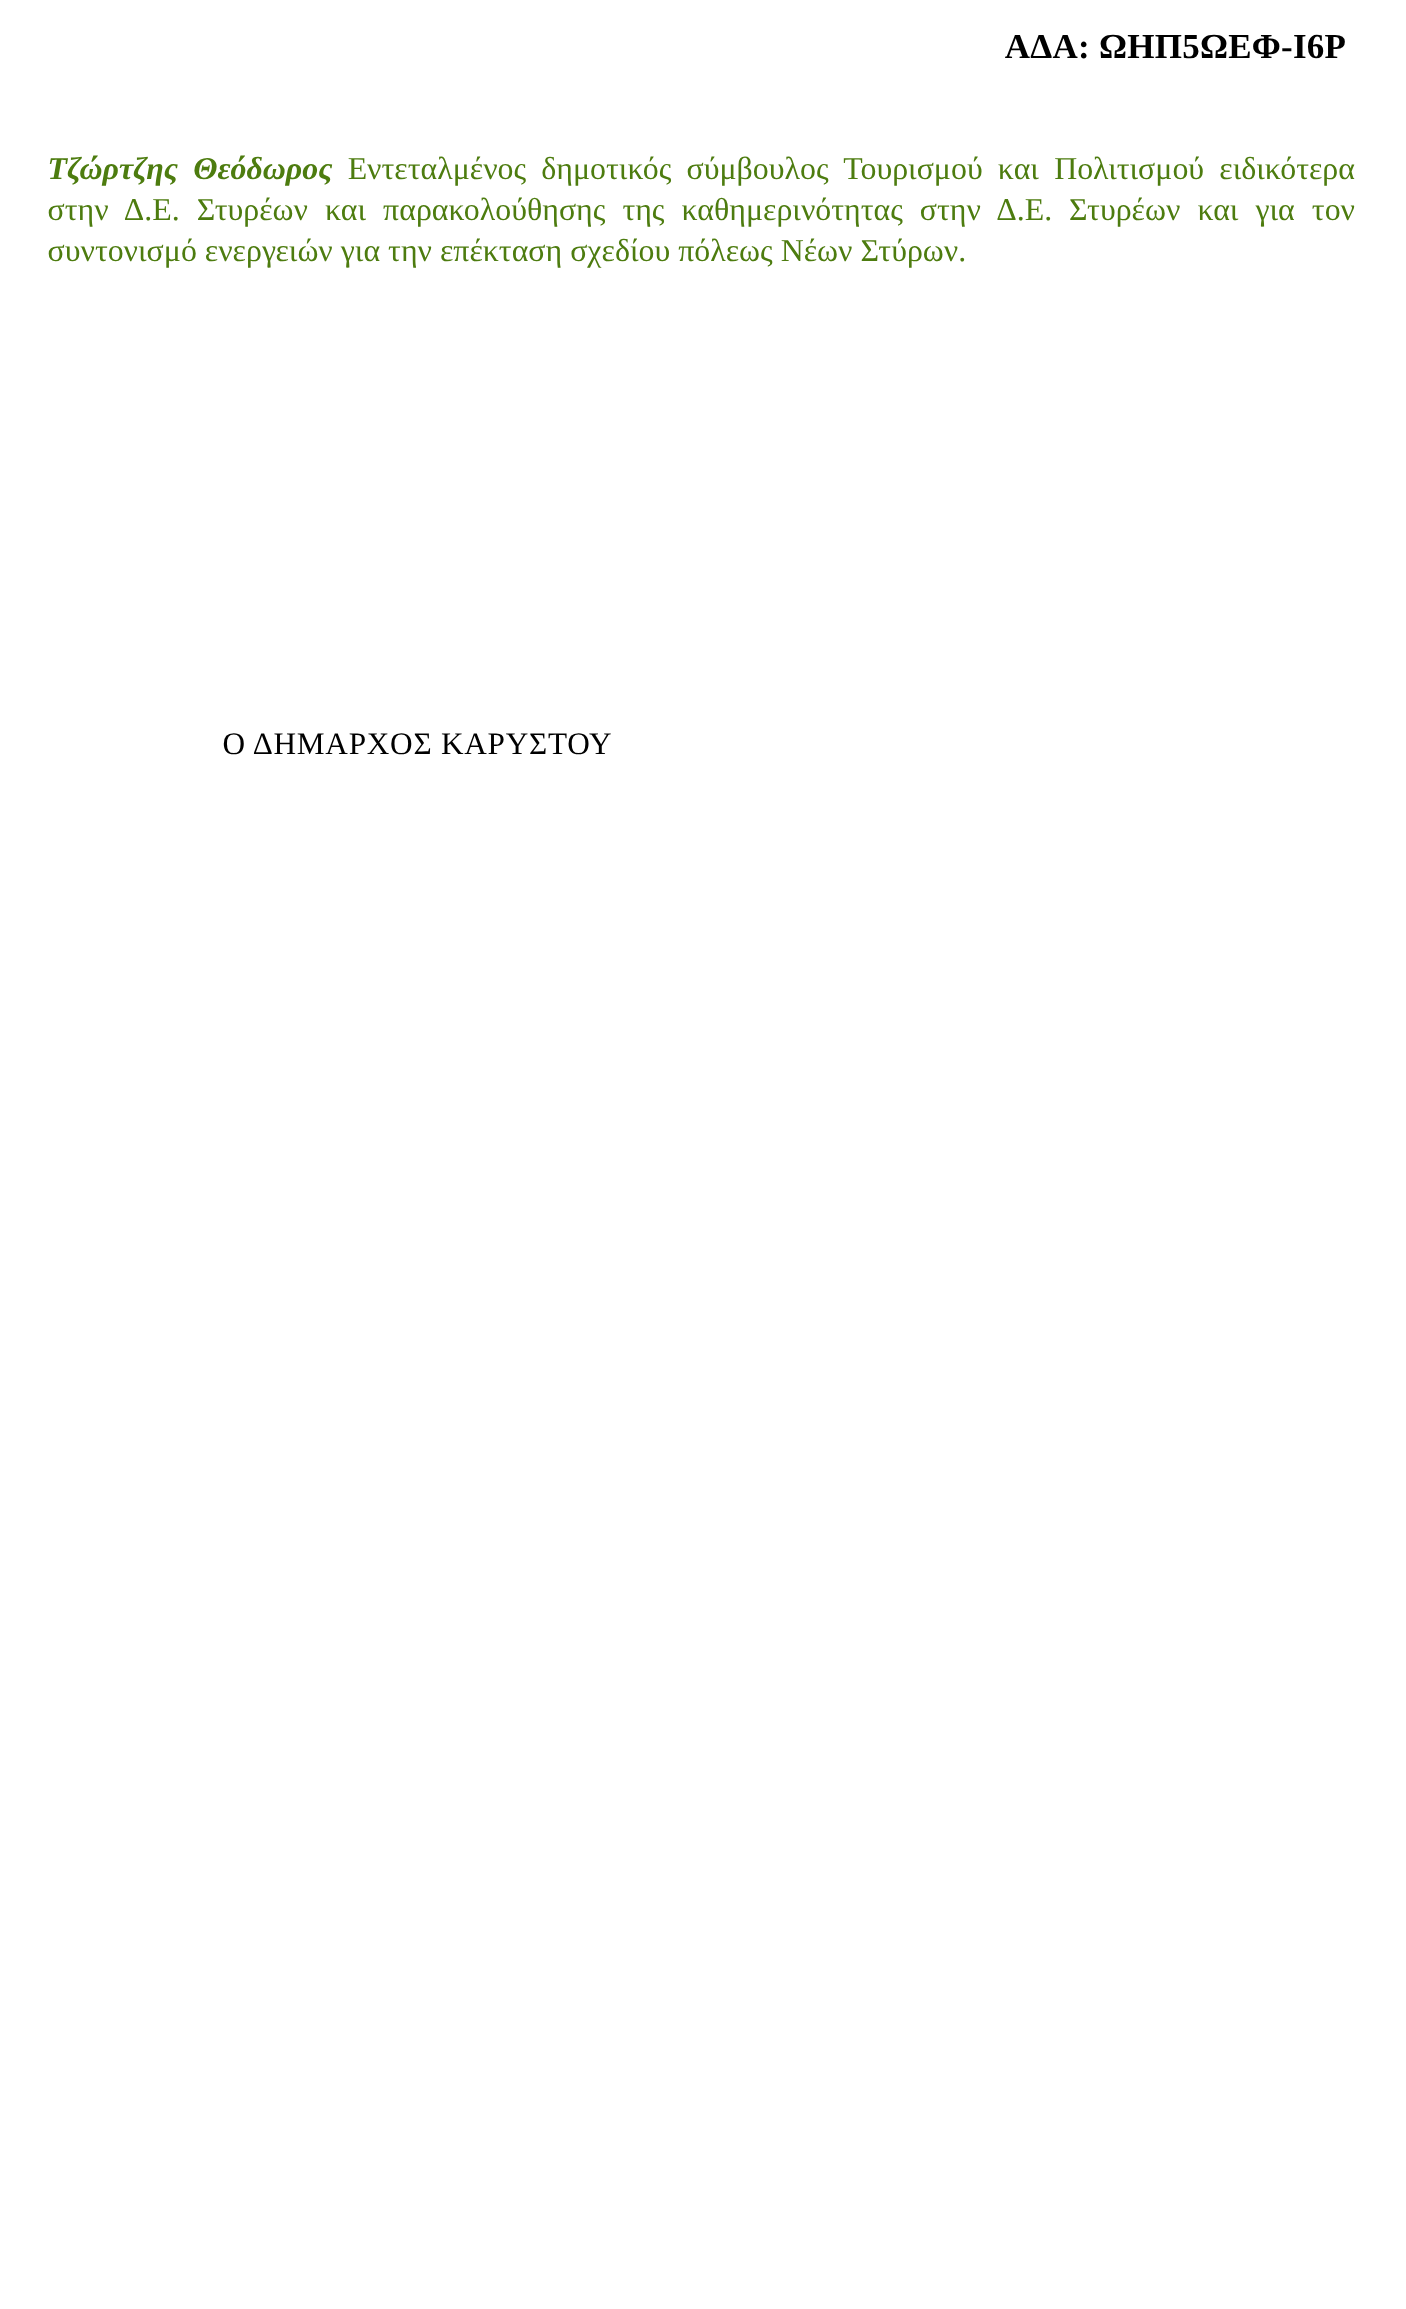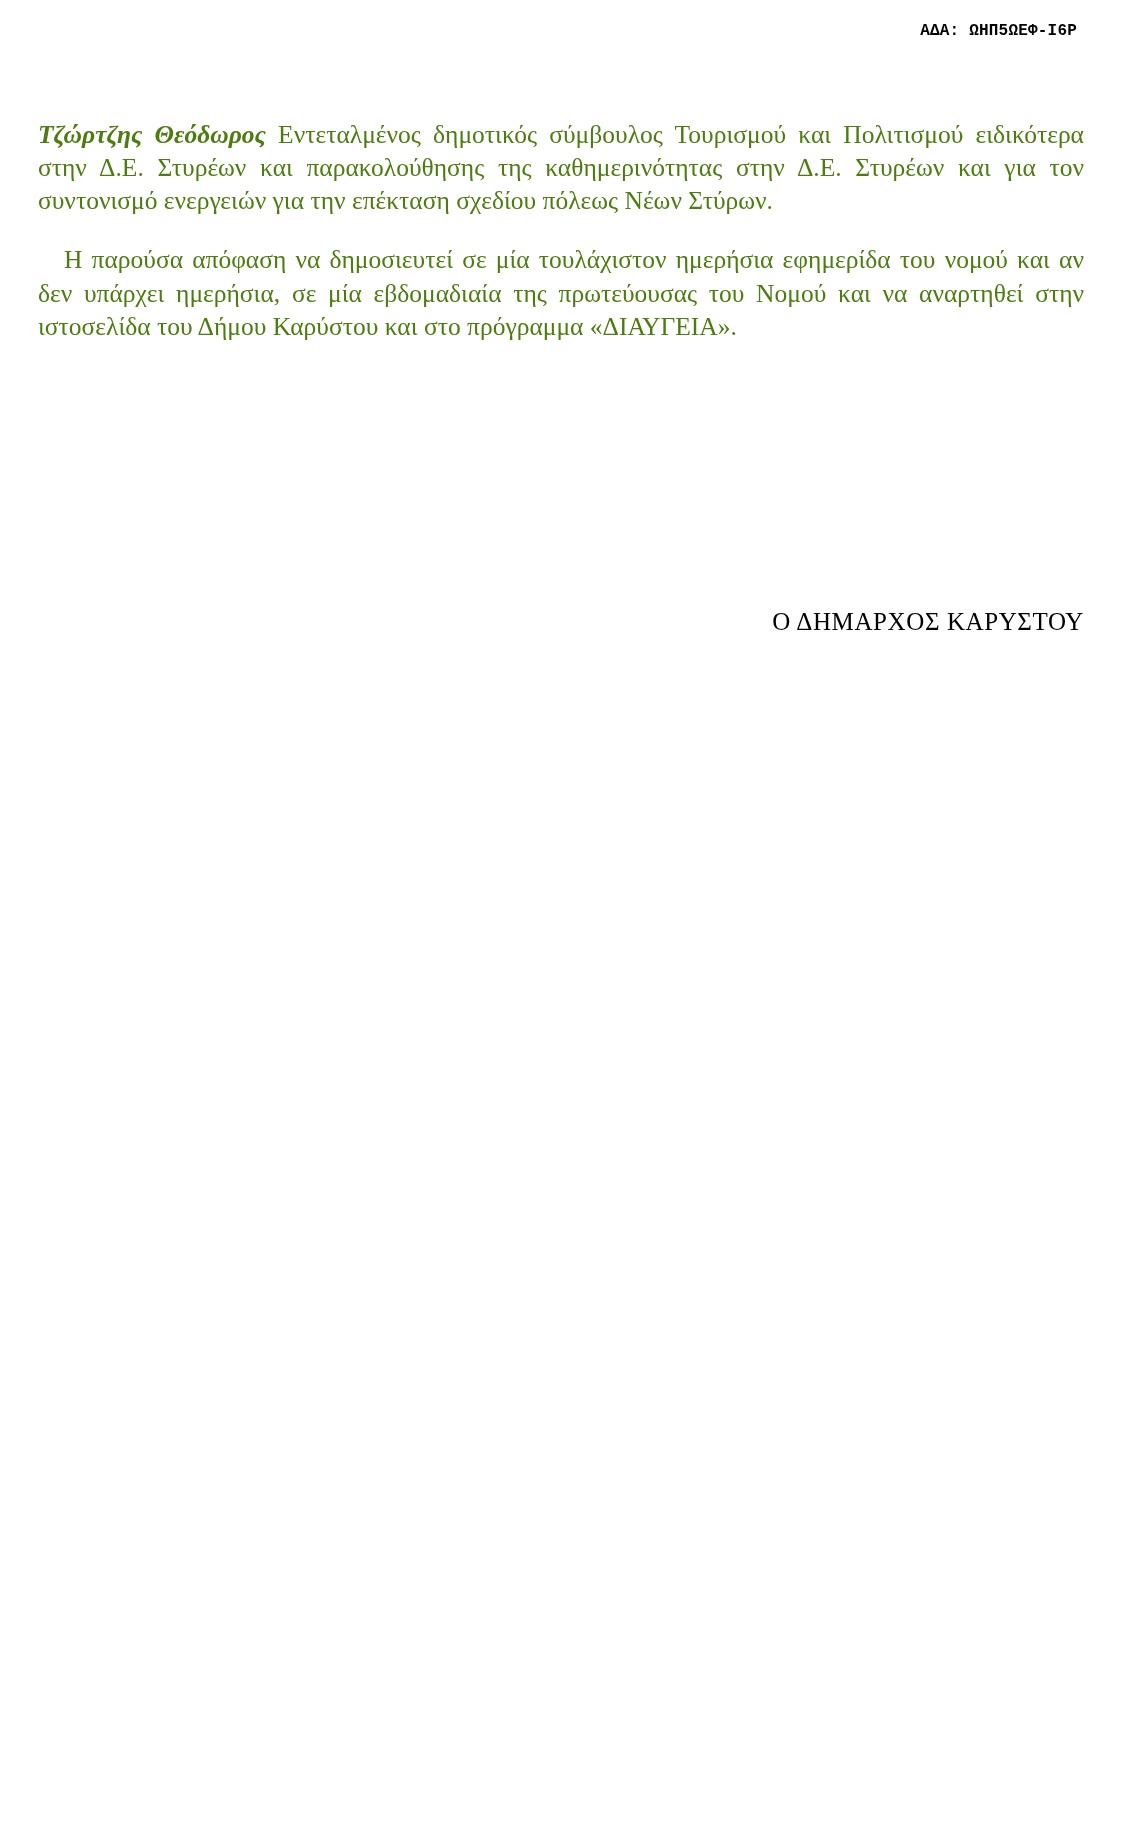--- a/index.html
+++ b/index.html
@@ -19,22 +19,22 @@
   .page {
     position: relative;
     width: 1125px;
     height: 1847px;
     box-sizing: border-box;
   }
   .ada-header {
     position: absolute;
     top: 22px;
     right: 48px;
-    font-family: Liberation Mono, monospace;
-    font-size: 16px;
+    font-family: Liberation Serif, serif;
+    font-size: 28px;
     font-weight: 700;
     letter-spacing: 0.2px;
     color: #000000;
     white-space: nowrap;
   }
   .body-content {
     position: absolute;
     top: 118px;
     left: 38px;
     width: 1046px;
@@ -59,24 +59,24 @@
     font-style: normal;
   }
   p.indent {
     text-indent: 26px;
   }
   .gap-before {
     margin-top: 26px !important;
   }
   .signature-block {
     position: absolute;
-    top: 604px;
+    top: 578px;
     left: 38px;
     width: 1046px;
-    text-align: right;
+    text-align: left;
   }
   .sig-line {
     font-size: 25px;
     line-height: 1.4;
     letter-spacing: 0.6px;
     color: #000000;
     padding-left: 140px;
   }
   .sig-name {
     margin-top: 58px;
@@ -90,23 +90,20 @@
   <div class="ada-header">ΑΔΑ: ΩΗΠ5ΩΕΦ-Ι6Ρ</div>
 
   <div class="body-content">
 
     <p class="para">
       <span class="lead">Τζώρτζης Θεόδωρος</span><span class="rest"> Εντεταλμένος δημοτικός σύμβουλος Τουρισμού και Πολιτισμού ειδικότερα στην Δ.Ε. Στυρέων και παρακολούθησης της καθημερινότητας στην Δ.Ε. Στυρέων και για τον συντονισμό ενεργειών για την επέκταση σχεδίου πόλεως Νέων Στύρων.</span>
     </p>
 
 
 
-    <p class="para indent gap-before">
-      <span class="rest">Η παρούσα απόφαση να δημοσιευτεί σε μία τουλάχιστον ημερήσια εφημερίδα του νομού και αν δεν υπάρχει ημερήσια, σε μία εβδομαδιαία της πρωτεύουσας του Νομού και να αναρτηθεί στην ιστοσελίδα του Δήμου Καρύστου και στο πρόγραμμα «ΔΙΑΥΓΕΙΑ».</span>
-    </p>
 
   </div>
 
   <div class="signature-block">
     <div class="sig-line">Ο ΔΗΜΑΡΧΟΣ ΚΑΡΥΣΤΟΥ</div>
   </div>
 
 </div>
 
 </body></html>

